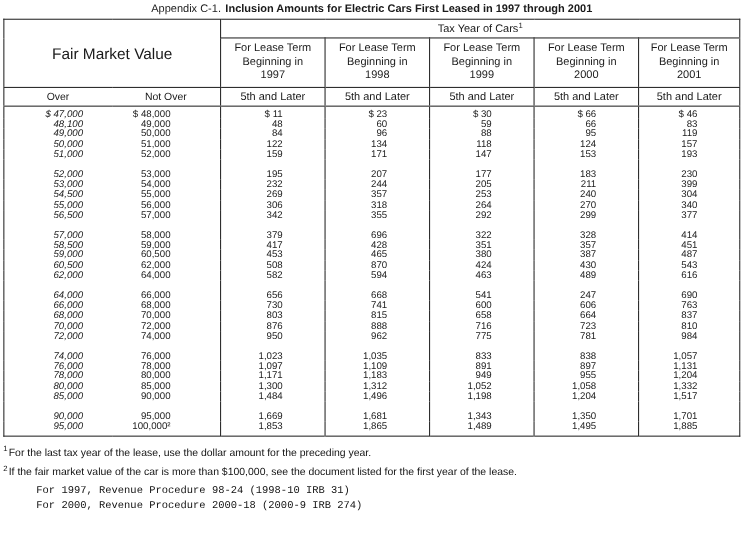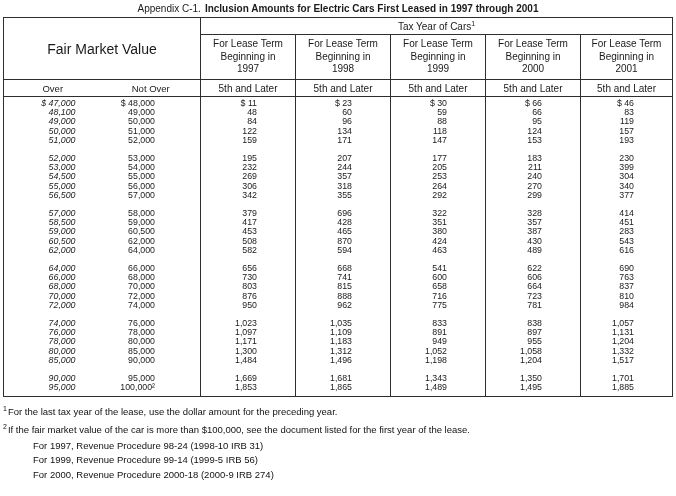--- a/index.html
+++ b/index.html
@@ -96,21 +96,21 @@
 
   .footnotes {
     margin: 5px 0 0 3px;
     font-size: 9.5px;
     line-height: 14px;
     color: #111111;
   }
   .fn { white-space: nowrap; }
   .fn sup { font-size: 7px; margin-right: 1px; }
   .refs { margin-left: 30px; margin-top: 2px; }
-  .refs .ref-item { line-height: 14.6px; white-space: nowrap; }
+  .refs .ref-item { line-height: 14.6px; white-space: nowrap; font-family: Liberation Mono, monospace; }
 </style>
 </head>
 <body>
 
 <div class="page">
 
   <div class="title">
     <span class="t-prefix">Appendix C-1.</span><span class="t-main">Inclusion Amounts for Electric Cars First Leased in 1997 through 2001</span>
   </div>
 
@@ -284,21 +284,21 @@
           <td class="c5">357</td>
           <td class="c6">451</td>
         </tr>
         <tr>
           <td class="c0">59,000</td>
           <td class="c1">60,500</td>
           <td class="c2">453</td>
           <td class="c3">465</td>
           <td class="c4">380</td>
           <td class="c5">387</td>
-          <td class="c6">283</td>
+          <td class="c6">487</td>
         </tr>
         <tr>
           <td class="c0">60,500</td>
           <td class="c1">62,000</td>
           <td class="c2">508</td>
           <td class="c3">870</td>
           <td class="c4">424</td>
           <td class="c5">430</td>
           <td class="c6">543</td>
         </tr>
@@ -312,21 +312,21 @@
           <td class="c6">616</td>
         </tr>
       </tbody>
       <tbody class="group">
         <tr>
           <td class="c0">64,000</td>
           <td class="c1">66,000</td>
           <td class="c2">656</td>
           <td class="c3">668</td>
           <td class="c4">541</td>
-          <td class="c5">622</td>
+          <td class="c5">247</td>
           <td class="c6">690</td>
         </tr>
         <tr>
           <td class="c0">66,000</td>
           <td class="c1">68,000</td>
           <td class="c2">730</td>
           <td class="c3">741</td>
           <td class="c4">600</td>
           <td class="c5">606</td>
           <td class="c6">763</td>
@@ -430,19 +430,18 @@
 
   <div class="footnotes">
     <div class="fn">
       <sup>1</sup><span>For the last tax year of the lease, use the dollar amount for the preceding year.</span>
     </div>
     <div class="fn">
       <sup>2</sup><span>If the fair market value of the car is more than $100,000, see the document listed for the first year of the lease.</span>
     </div>
     <div class="refs">
       <div class="ref-item">For 1997, Revenue Procedure 98-24 (1998-10 IRB 31)</div>
-      <div class="ref-item">For 1999, Revenue Procedure 99-14 (1999-5 IRB 56)</div>
       <div class="ref-item">For 2000, Revenue Procedure 2000-18 (2000-9 IRB 274)</div>
 
     </div>
   </div>
 
 </div>
 
 </body></html>

